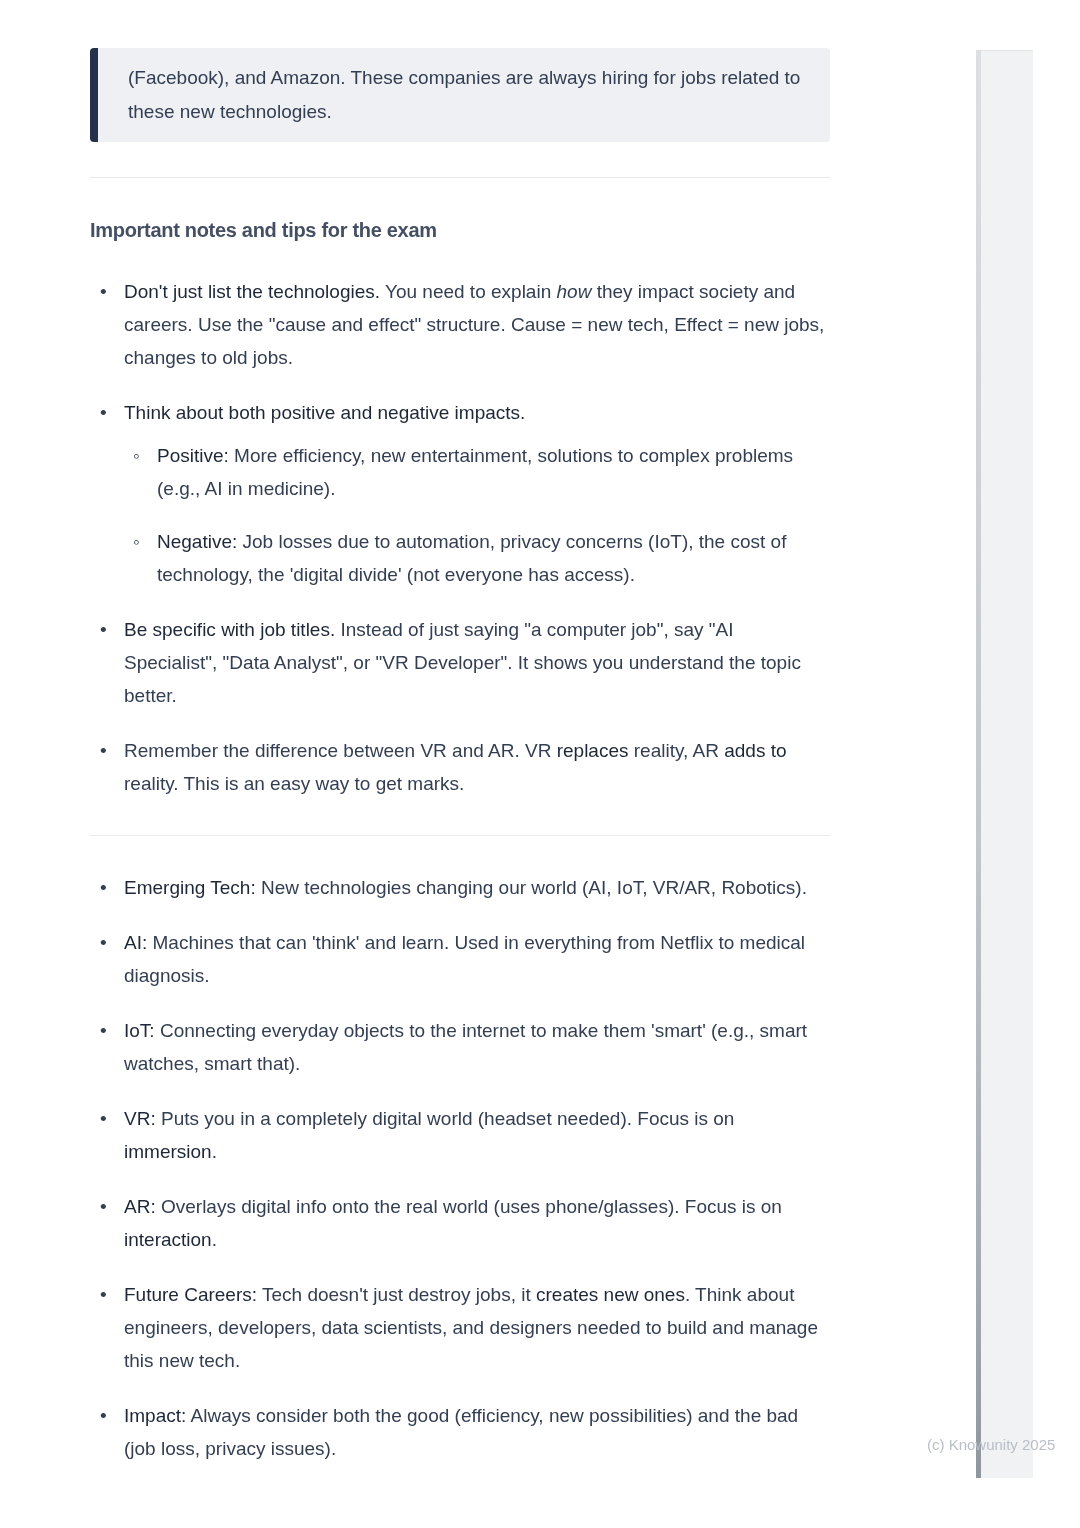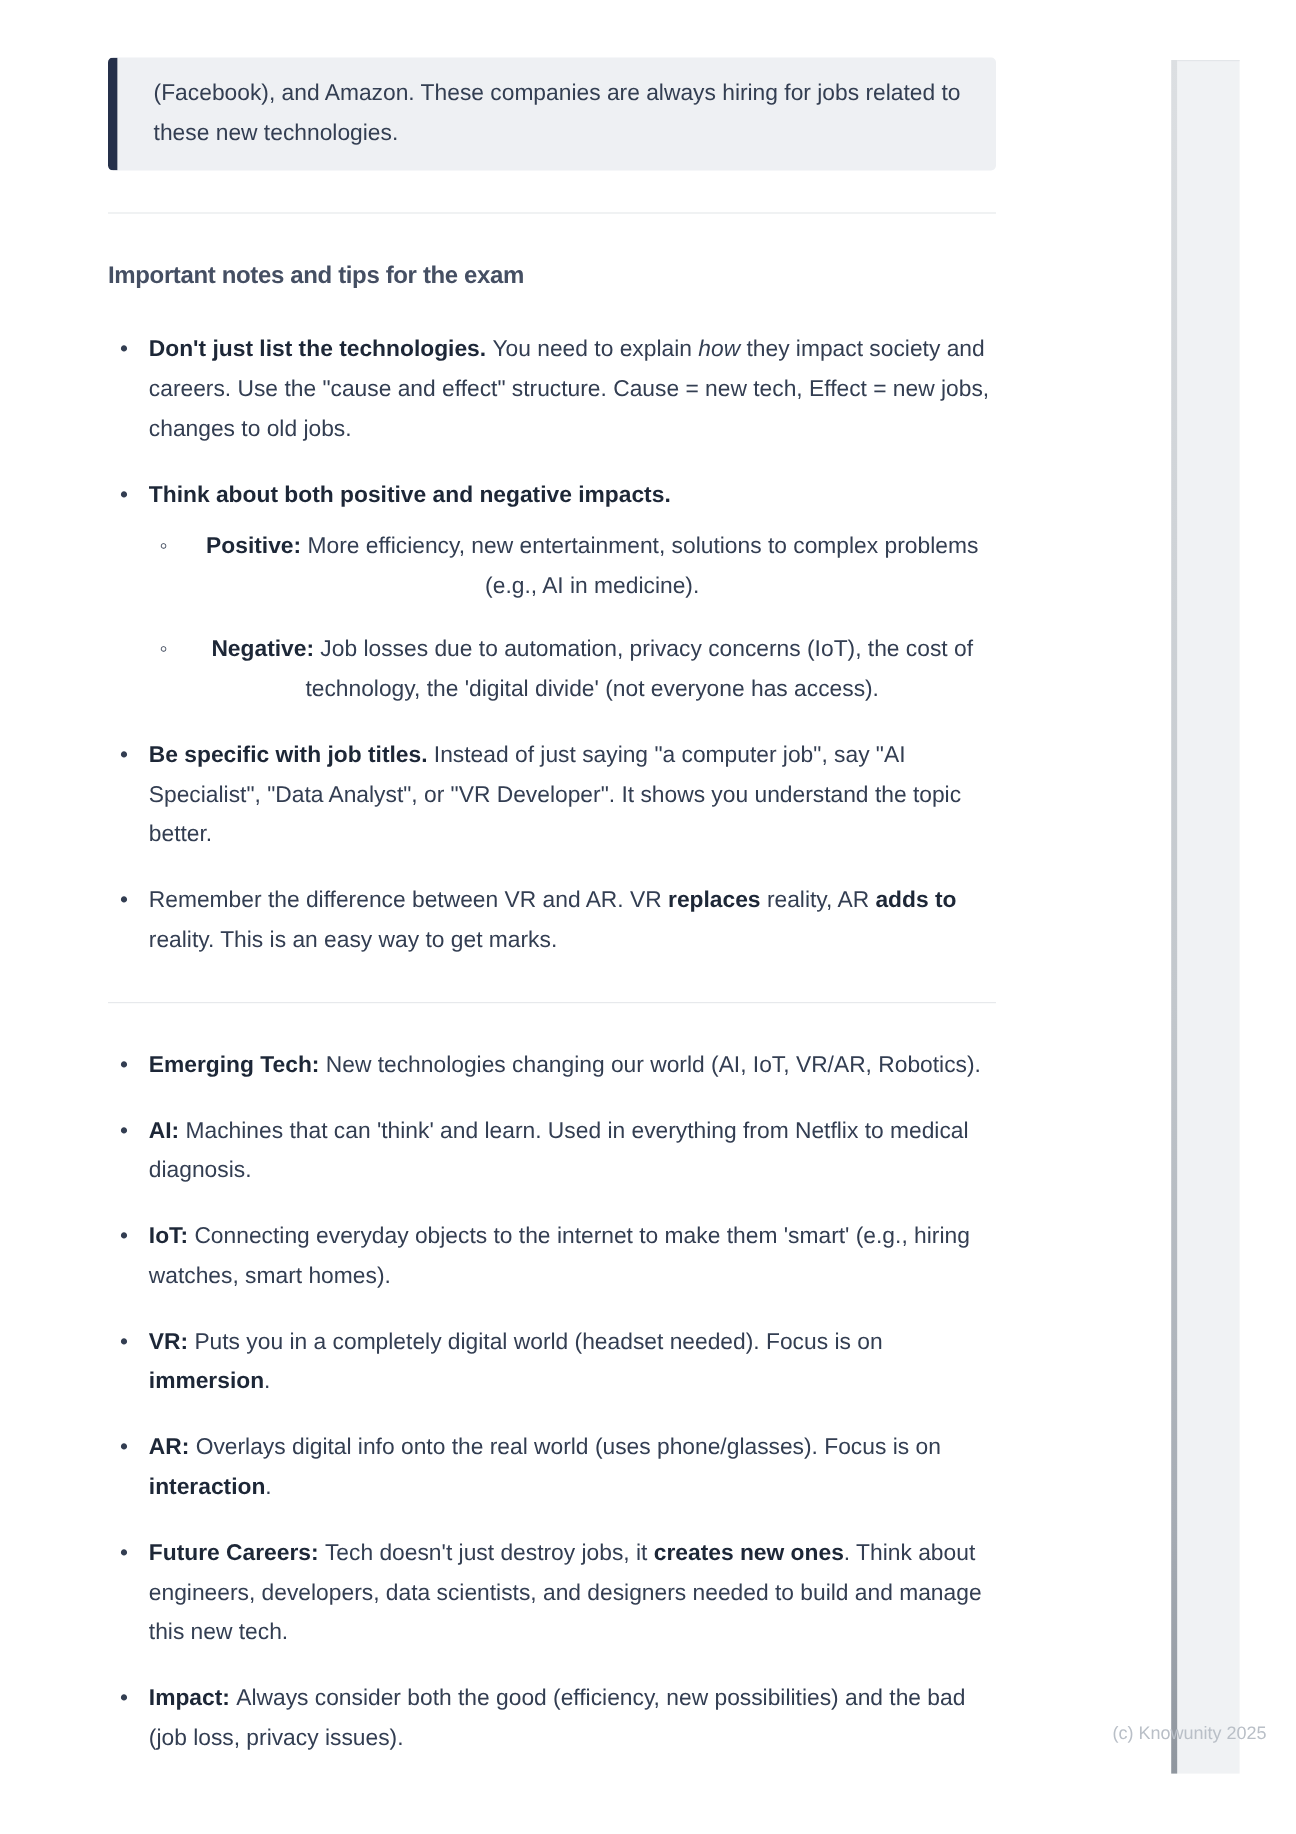--- a/index.html
+++ b/index.html
@@ -67,32 +67,31 @@
 
   ul.sublist {
     list-style: none;
     margin-top: 10px;
     margin-bottom: 10px;
   }
   ul.sublist > li {
     position: relative;
     padding-left: 33px;
     margin-top: 20px;
-    text-align: center;
   }
   ul.sublist > li:first-child { margin-top: 10px; }
   ul.sublist > li::before {
     content: "\25E6";
     position: absolute;
     left: 9px;
     top: 0;
     color: #333e52;
   }
 
-  .b { font-weight: bold; color: #1d2737; }
+  .b { font-weight: normal; color: #1d2737; }
   .i { font-style: italic; }
 
   
   .right-strip {
     position: absolute;
     left: 981px;
     top: 50px;
     width: 52px;
     height: 1428px;
     background: #f0f2f4;
@@ -142,20 +141,20 @@
         </ul></li>
       <li><span class="b">Be specific with job titles. </span><span>Instead of just saying "a computer job", say "AI Specialist", "Data Analyst", or "VR Developer". It shows you understand the topic better.</span></li>
       <li><span>Remember the difference between VR and AR. VR </span><span class="b">replaces</span><span> reality, AR </span><span class="b">adds to</span><span> reality. This is an easy way to get marks.</span></li>
     </ul>
 
   <hr class="divider">
 
   <ul class="list">
       <li><span class="b">Emerging Tech: </span><span>New technologies changing our world (AI, IoT, VR/AR, Robotics).</span></li>
       <li><span class="b">AI: </span><span>Machines that can 'think' and learn. Used in everything from Netflix to medical diagnosis.</span></li>
-      <li><span class="b">IoT: </span><span>Connecting everyday objects to the internet to make them 'smart' (e.g., hiring watches, smart homes).</span></li>
+      <li><span class="b">IoT: </span><span>Connecting everyday objects to the internet to make them 'smart' (e.g., smart watches, smart that).</span></li>
       <li><span class="b">VR: </span><span>Puts you in a completely digital world (headset needed). Focus is on </span><span class="b">immersion</span><span>.</span></li>
       <li><span class="b">AR: </span><span>Overlays digital info onto the real world (uses phone/glasses). Focus is on </span><span class="b">interaction</span><span>.</span></li>
       <li><span class="b">Future Careers: </span><span>Tech doesn't just destroy jobs, it </span><span class="b">creates new ones</span><span>. Think about engineers, developers, data scientists, and designers needed to build and manage this new tech.</span></li>
       <li><span class="b">Impact: </span><span>Always consider both the good (efficiency, new possibilities) and the bad (job loss, privacy issues).</span></li>
     </ul>
 
 </main>
 
 </body></html>

